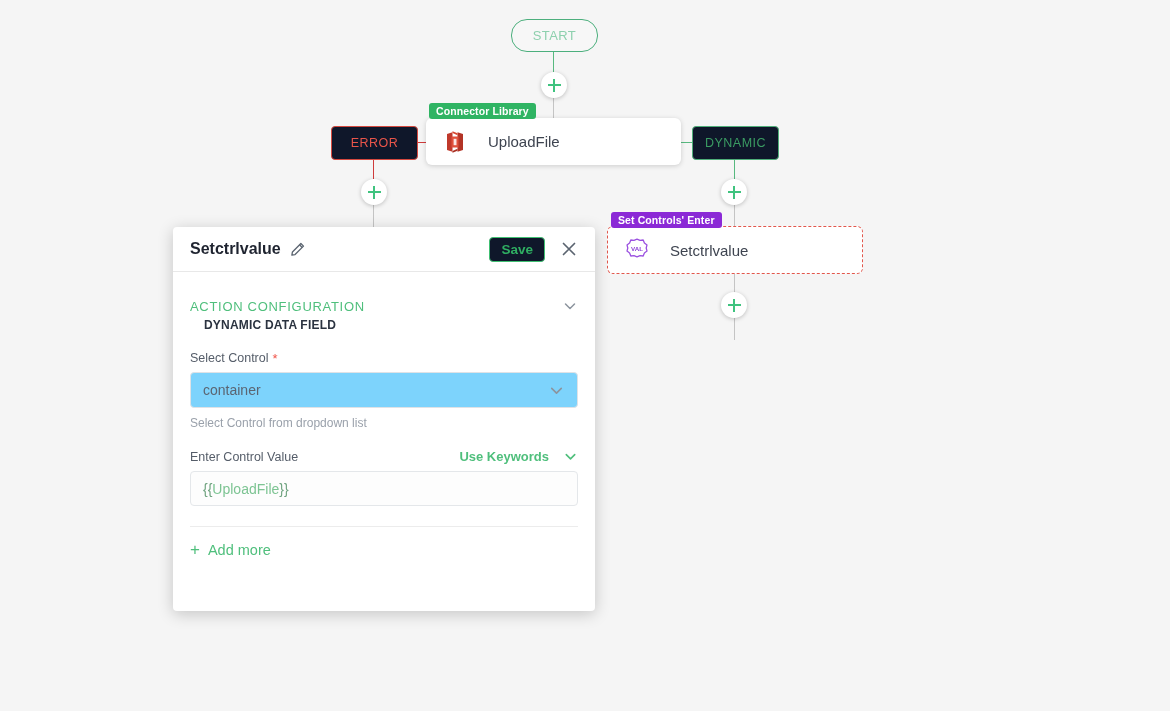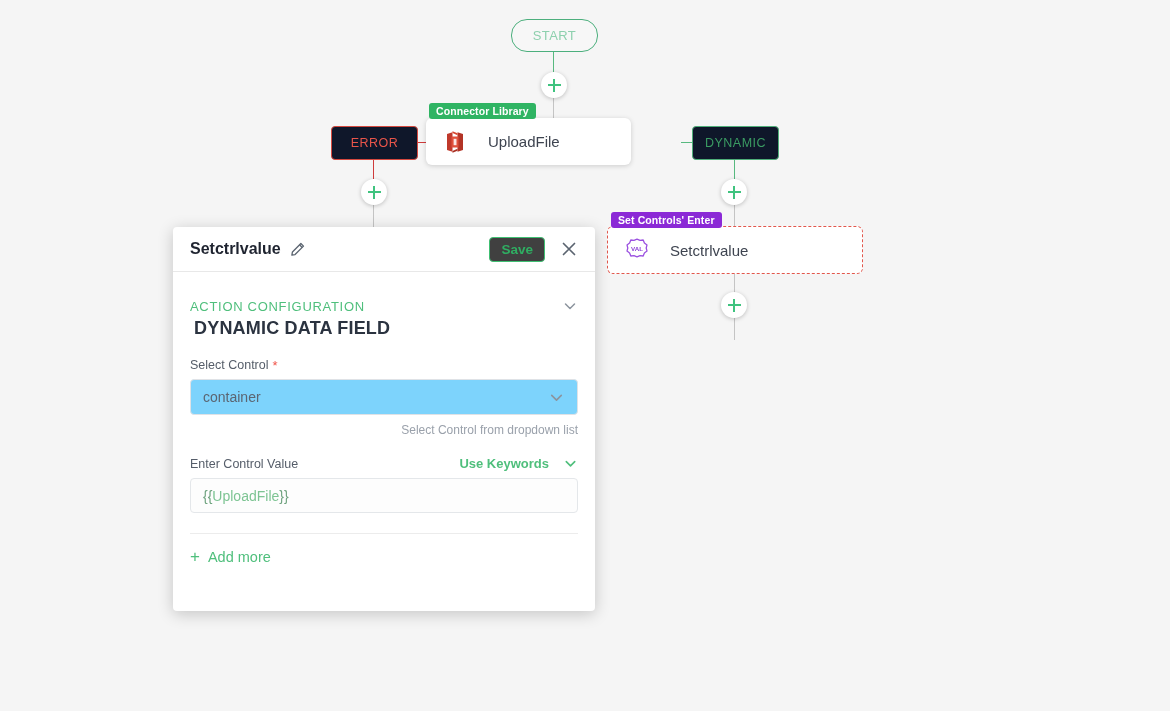--- a/index.html
+++ b/index.html
@@ -122,21 +122,21 @@
   }
   .node-card .node-label {
     margin-left: 18px;
     font-size: 15px;
     color: #3e4450;
   }
 
   #node-upload {
     left: 426px;
     top: 118px;
-    width: 205px;
+    width: 255px;
     height: 47px;
     box-shadow: 0 1px 5px rgba(0,0,0,.17);
   }
   #node-setctrl {
     left: 607px;
     top: 226px;
     width: 254px;
     height: 46px;
     border: 1.4px dashed #e2574c;
     background: #ffffff;
@@ -204,21 +204,21 @@
   .edit-pencil {
     margin-left: 9px;
     display: flex;
     align-items: center;
     cursor: pointer;
   }
   .header-spacer { flex: 1 1 auto; }
   .save-btn {
     border: 1px solid #3fbf72;
     color: #2fae62;
-    background: #404040;
+    background: #0f172a;
     border-radius: 4px;
     font-size: 13.5px;
     font-weight: bold;
     padding: 4px 11px;
     cursor: pointer;
     font-family: "Liberation Sans", sans-serif;
   }
   .close-btn {
     margin-left: 14px;
     width: 20px;
@@ -244,22 +244,22 @@
   }
   .section-header .section-title {
     font-size: 13px;
     letter-spacing: .7px;
     color: #4fbf7c;
     font-weight: 400;
   }
   .section-header .chev { margin-left: auto; display:flex; }
 
   .subhead {
-    padding: 4px 17px 0 21px;
-    font-size: 18px;
+    padding: 4px 17px 0 31px;
+    font-size: 12px;
     font-weight: bold;
     color: #2b3340;
     letter-spacing: .2px;
   }
 
   .field-block { padding: 0 17px; }
   .field-label-row {
     display: flex;
     align-items: flex-end;
     margin-top: 19px;
@@ -299,21 +299,20 @@
   .select-box .sel-value {
     font-size: 14px;
     color: #5b6572;
   }
   .select-box .chev { margin-left: auto; display:flex; }
 
   .helper-text {
     margin-top: 8px;
     font-size: 12px;
     color: #9aa1ab;
-    text-align: right;
   }
 
   .value-input {
     height: 33px;
     border: 1px solid #e4e7ea;
     border-radius: 4px;
     background: #fdfdfd;
     display: flex;
     align-items: center;
     padding: 0 12px;

